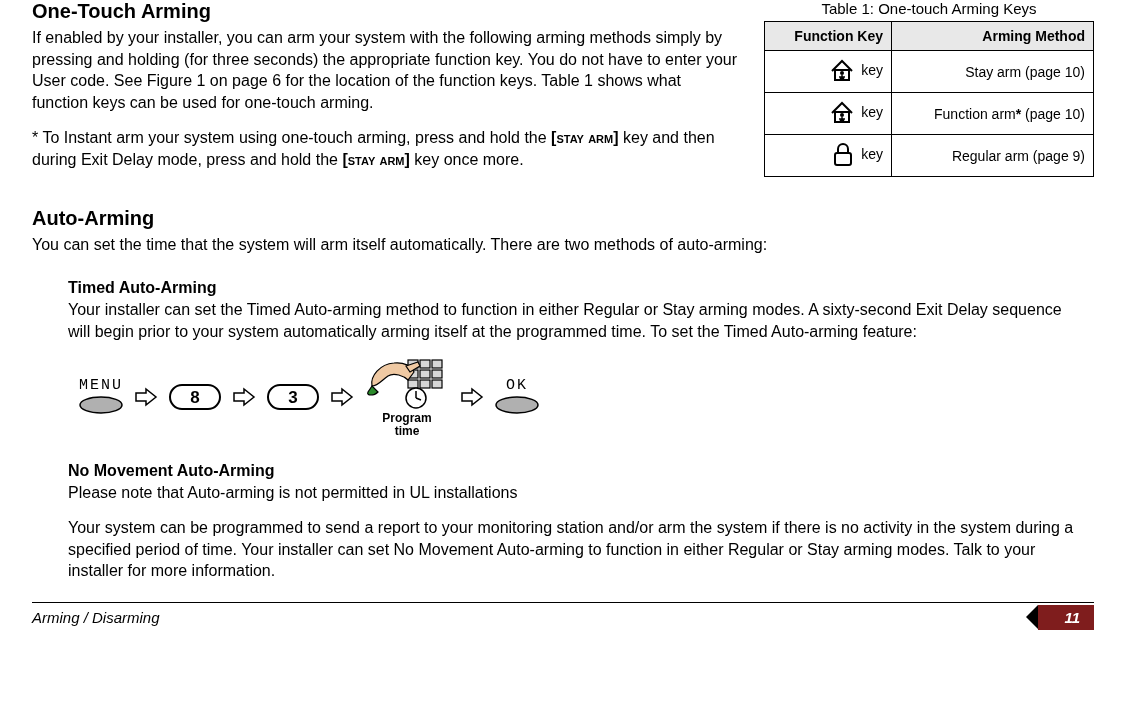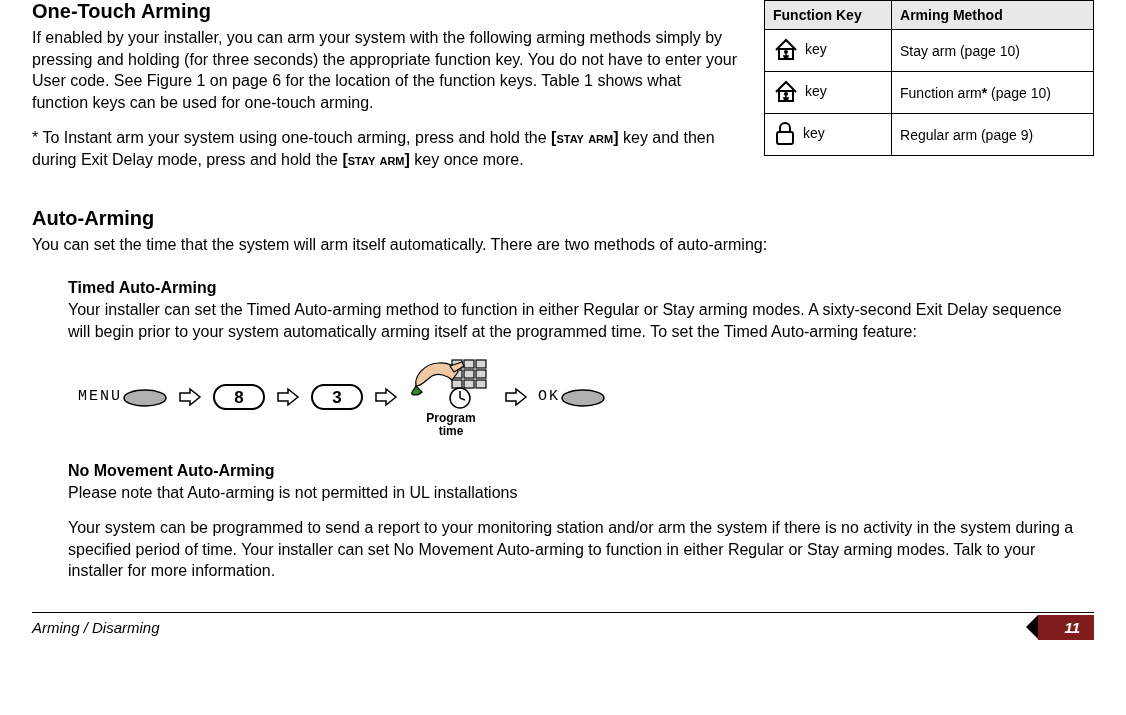--- a/index.html
+++ b/index.html
@@ -46,21 +46,21 @@
     font-size: 15px;
     margin-bottom: 4px;
   }
   table.arming {
     border-collapse: collapse;
     width: 100%;
     font-size: 14px;
   }
   table.arming th, table.arming td {
     border: 1px solid #000;
-    text-align: left;
+    text-align: right;
     padding: 6px 8px;
     vertical-align: middle;
   }
   table.arming th {
     background: #e8e8e8;
     font-weight: bold;
   }
   table.arming td .key-cell {
     display: inline-flex;
     align-items: center;
@@ -74,21 +74,21 @@
 
   .diagram {
     display: flex;
     align-items: center;
     gap: 10px;
     margin: 10px 0 24px 10px;
   }
   .diagram .arrow svg { display: block; }
   .menu-btn, .ok-btn {
     display: inline-flex;
-    flex-direction: row;
+    flex-direction: column;
     align-items: center;
   }
   .menu-btn .lbl, .ok-btn .lbl {
     font-family: "Courier New", monospace;
     font-size: 15px;
     letter-spacing: 2px;
     line-height: 1;
   }
   .menu-btn .btn-pill, .ok-btn .btn-pill {
     margin-top: 2px;
@@ -105,21 +105,21 @@
   }
   .program .caption {
     font-size: 12px;
     font-weight: bold;
     text-align: center;
     line-height: 1.05;
     margin-top: 2px;
   }
 
   .footer {
-    margin-top: 30px;
+    margin-top: 20px;
     border-top: 1px solid #000;
     display: flex;
     align-items: center;
   }
   .footer-left {
     font-style: italic;
     font-size: 15px;
     padding: 6px 0 8px 0;
     flex: 1;
   }
@@ -151,20 +151,21 @@
   <div class="top-row">
     <div class="left-col">
       <h2>One-Touch Arming</h2>
       <p>If enabled by your installer, you can arm your system with the following arming methods simply by pressing and holding (for three seconds) the appropriate function key. You do not have to enter your User code. See Figure 1 on page 6 for the location of the function keys. Table 1 shows what function keys can be used for one-touch arming.</p>
       <p>
         <span>* To Instant arm your system using one-touch arming, press and hold the </span><span class="bold">[<span class="sc">stay arm</span>]</span><span> key and then during Exit Delay mode, press and hold the </span><span class="bold">[<span class="sc">stay arm</span>]</span><span> key once more.</span>
       </p>
     </div>
 
     <div class="right-col">
+      <div class="table-caption">Table 1: One-touch Arming Keys</div>
       <table class="arming">
         <thead>
           <tr>
             <th>Function Key</th>
             <th>Arming Method</th>
           </tr>
         </thead>
         <tbody>
           <tr>
             <td>

